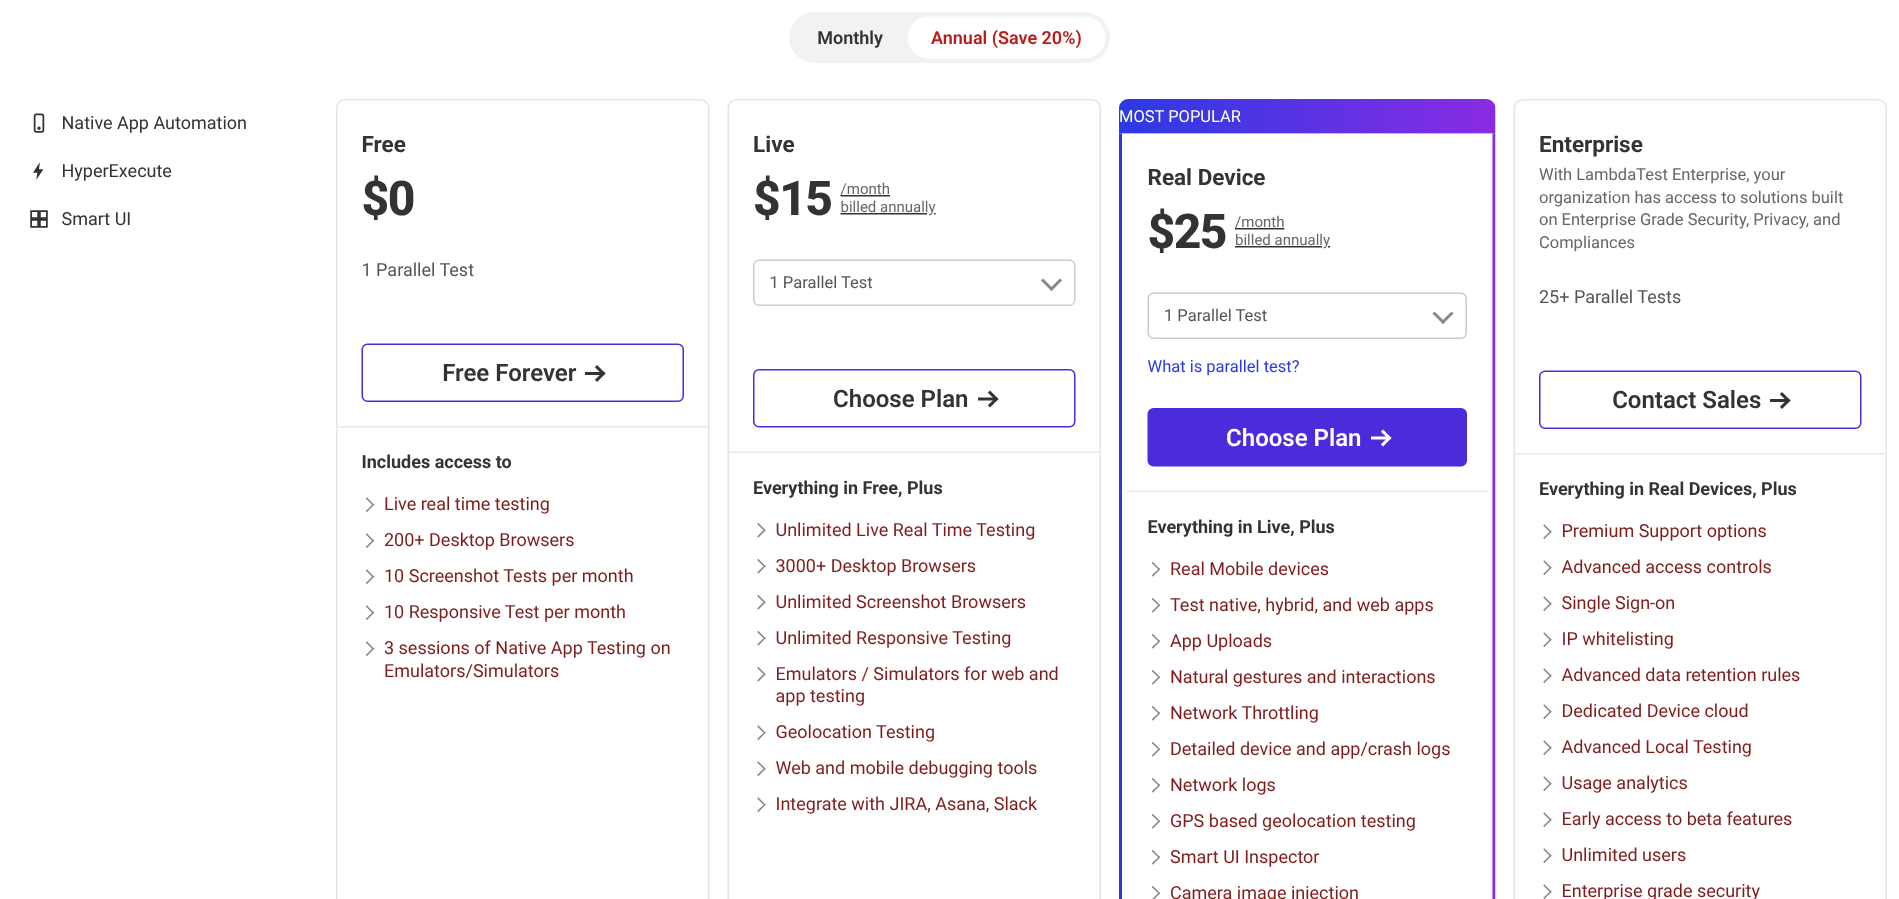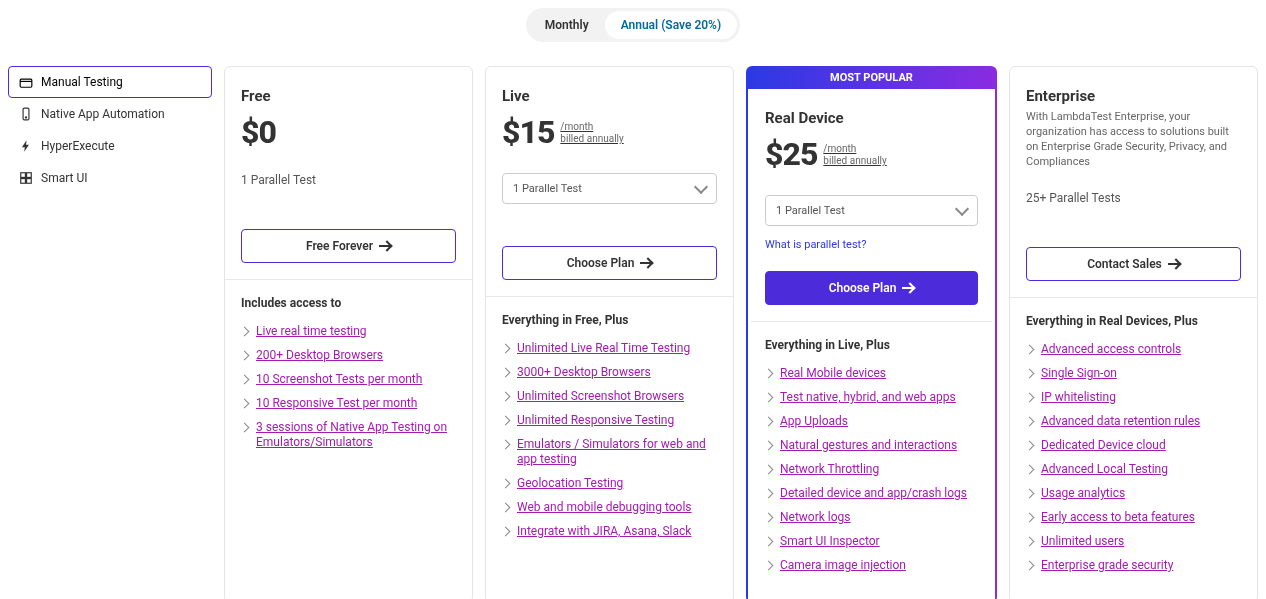--- a/index.html
+++ b/index.html
@@ -1,71 +1,64 @@
 <!DOCTYPE html>
 <html><head>
 <meta charset="utf-8">
 <style>
   *{box-sizing:border-box;margin:0;padding:0;}
   body{font-family:-apple-system,BlinkMacSystemFont,"Segoe UI",Roboto,Arial,sans-serif;background:#fff;color:#333;font-size:13px;width:1266px;}
   .toggle-wrap{display:flex;justify-content:center;padding:8px 16px 24px;}
   .toggle{display:flex;background:#f2f2f2;border-radius:22px;padding:3px;}
   .toggle span{padding:7px 16px;font-size:12px;font-weight:600;border-radius:20px;cursor:pointer;}
-  .toggle .active{background:#fff;color:#0369a1;}
+  .toggle .active{background:#fff;color:#b91c1c;}
   .layout{display:flex;gap:12px;padding:0 8px;}
   .sidebar{width:208px;}
   .side-item{display:flex;align-items:center;gap:8px;padding:8px 10px;font-size:12px;border:1px solid transparent;border-radius:4px;cursor:pointer;}
   .side-item.sel{border-color:#4c2bdb;color:#000;}
   .side-item svg, .side-item .icn{width:14px;height:14px;flex-shrink:0;}
   .cards{display:flex;gap:12px;}
   .card{width:249px;border:1px solid #e5e5e5;border-radius:6px;padding:20px 16px 16px;}
   .card.pop{border:none;padding:0;width:251px;border-radius:6px;overflow:hidden;}
-  .pop-h{background:linear-gradient(90deg,#2a3ae4 0%,#8a2be2 100%);color:#fff;font-size:11px;font-weight:700;text-align:center;padding:5px 0;}
+  .pop-h{background:linear-gradient(90deg,#2a3ae4 0%,#8a2be2 100%);color:#fff;font-size:11px;font-weight:400;text-align:left;padding:5px 0;}
   .pop-inner{border:3px solid transparent;background:#fff;padding:17px 14px 16px;}
   .pop-wrap{background:linear-gradient(90deg,#2a3ae4 0%,#8a2be2 100%);padding:0 2px 2px;}
   .title{font-size:15px;font-weight:700;}
   .price-row{display:flex;align-items:flex-end;gap:6px;margin-top:8px;}
   .price{font-size:32px;font-weight:800;letter-spacing:-1px;}
   .period-box{line-height:11px;padding-bottom:7px;text-decoration:underline;}
   .period{font-size:10px;color:#666;}
   .note{font-size:12px;color:#555;margin-top:22px;}
   .select{border:1px solid #ccc;border-radius:4px;padding:8px 10px;font-size:11px;color:#555;display:flex;justify-content:space-between;align-items:center;margin-top:22px;cursor:pointer;}
   .chev{width:10px;height:10px;border-right:2px solid #888;border-bottom:2px solid #888;transform:rotate(45deg);margin-top:-4px;}
   .lnk{font-size:11px;color:#2a3ae4;margin-top:12px;display:inline-block;cursor:pointer;}
-  .btn{border:1px solid #4c2bdb;border-radius:4px;padding:9px 0;text-align:right;font-size:12px;font-weight:600;color:#333;display:flex;justify-content:center;align-items:center;gap:6px;cursor:pointer;margin-top:42px;}
+  .btn{border:1px solid #4c2bdb;border-radius:4px;padding:9px 0;text-align:right;font-size:16px;font-weight:600;color:#333;display:flex;justify-content:center;align-items:center;gap:6px;cursor:pointer;margin-top:42px;}
   .btn.primary{background:#4c2bdb;color:#fff;}
   .arrow{width:12px;height:8px;position:relative;}
   .arrow::before{content:"";position:absolute;inset:0;top:3px;height:2px;background:currentColor;}
   .arrow::after{content:"";position:absolute;right:0;top:0;width:6px;height:6px;border-top:2px solid currentColor;border-right:2px solid currentColor;transform:rotate(45deg);}
   .divider{border-top:1px solid #e8e8e8;margin:16px -16px;}
   .pop .divider{margin:16px -14px;}
   .sect-title{font-size:12px;font-weight:700;margin-bottom:14px;}
-  .feat{display:flex;gap:8px;font-size:12px;color:#a21caf;margin-bottom:9px;line-height:15px;text-decoration:underline;}
+  .feat{display:flex;gap:8px;font-size:12px;color:#7f1d1d;margin-bottom:9px;line-height:15px;}
   .feat .c{flex-shrink:0;width:7px;height:7px;border-right:1.5px solid #888;border-bottom:1.5px solid #888;transform:rotate(-45deg);margin-top:4px;}
   .sub{font-size:11px;color:#666;line-height:15px;margin-top:4px;}
 </style>
 </head>
 <body>
 
 <div class="toggle-wrap">
   <div class="toggle">
     <span>Monthly</span>
     <span class="active">Annual (Save 20%)</span>
   </div>
 </div>
 
 <div class="layout">
   <div class="sidebar" id="sidebar">
-      <div class="side-item sel">
-        <span class="icn"><svg viewBox="0 0 24 24" fill="none" stroke="currentColor" stroke-width="2">
-            <rect x="2" y="7" width="20" height="14" rx="2"></rect>
-            <path d="M2 11h20"></path>
-          </svg></span>
-        <span>Manual Testing</span>
-      </div>
       <div class="side-item">
         <span class="icn"><svg viewBox="0 0 24 24" fill="none" stroke="currentColor" stroke-width="2">
             <rect x="7" y="2" width="10" height="20" rx="2"></rect>
             <circle cx="12" cy="18" r="1"></circle>
           </svg></span>
         <span>Native App Automation</span>
       </div>
       <div class="side-item">
         <span class="icn"><svg viewBox="0 0 24 24" fill="currentColor">
             <path d="M13 2L5 14h5l-1 8 8-12h-5z"></path>
@@ -193,39 +186,46 @@
               <span class="c"></span>
               <span>Network Throttling</span>
             </div><div class="feat">
               <span class="c"></span>
               <span>Detailed device and app/crash logs</span>
             </div><div class="feat">
               <span class="c"></span>
               <span>Network logs</span>
             </div><div class="feat">
               <span class="c"></span>
+              <span>GPS based geolocation testing</span>
+            </div><div class="feat">
+              <span class="c"></span>
               <span>Smart UI Inspector</span>
             </div><div class="feat">
               <span class="c"></span>
               <span>Camera image injection</span>
             </div></div>
         </div>
       </div>
       <div class="card">
         <div class="title">Enterprise</div>
         <div class="sub">With LambdaTest Enterprise, your organization has access to solutions built on Enterprise Grade Security, Privacy, and Compliances</div>
         <div class="note">25+ Parallel Tests</div>
         <div class="btn" style="margin-top:42px">
           <span>Contact Sales</span>
           <span class="arrow"></span>
         </div>
         <div class="divider"></div>
         <div class="sect-title">Everything in Real Devices, Plus</div>
         <div class="feat">
           <span class="c"></span>
+          <span>Premium Support options</span>
+        </div>
+        <div class="feat">
+          <span class="c"></span>
           <span>Advanced access controls</span>
         </div>
         <div class="feat">
           <span class="c"></span>
           <span>Single Sign-on</span>
         </div>
         <div class="feat">
           <span class="c"></span>
           <span>IP whitelisting</span>
         </div>

